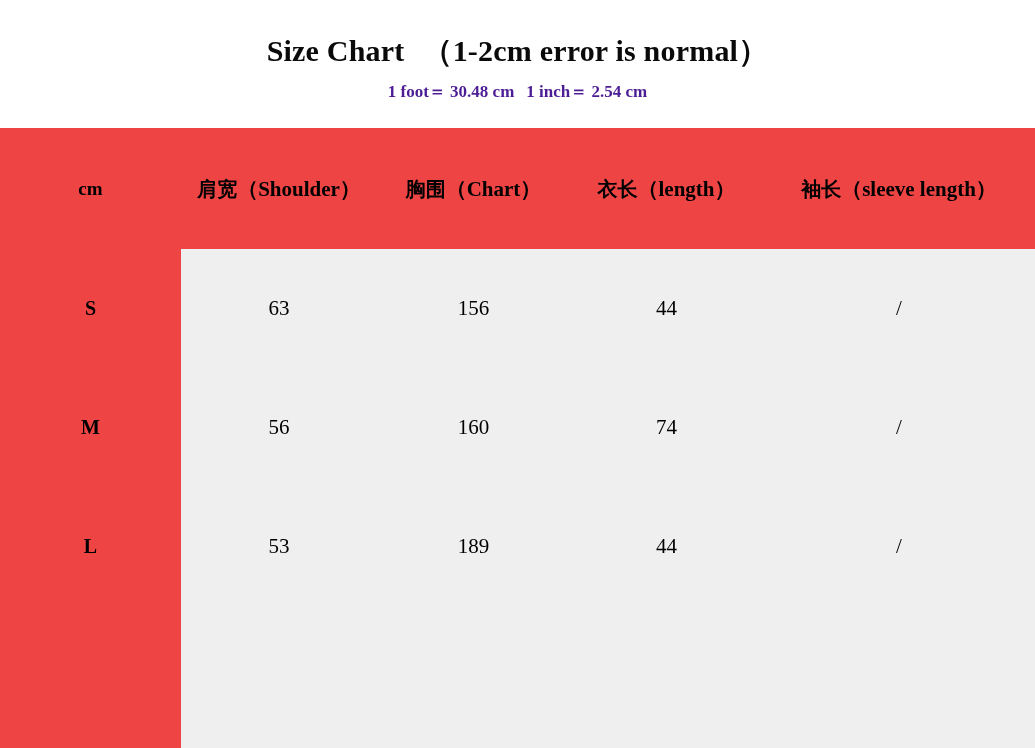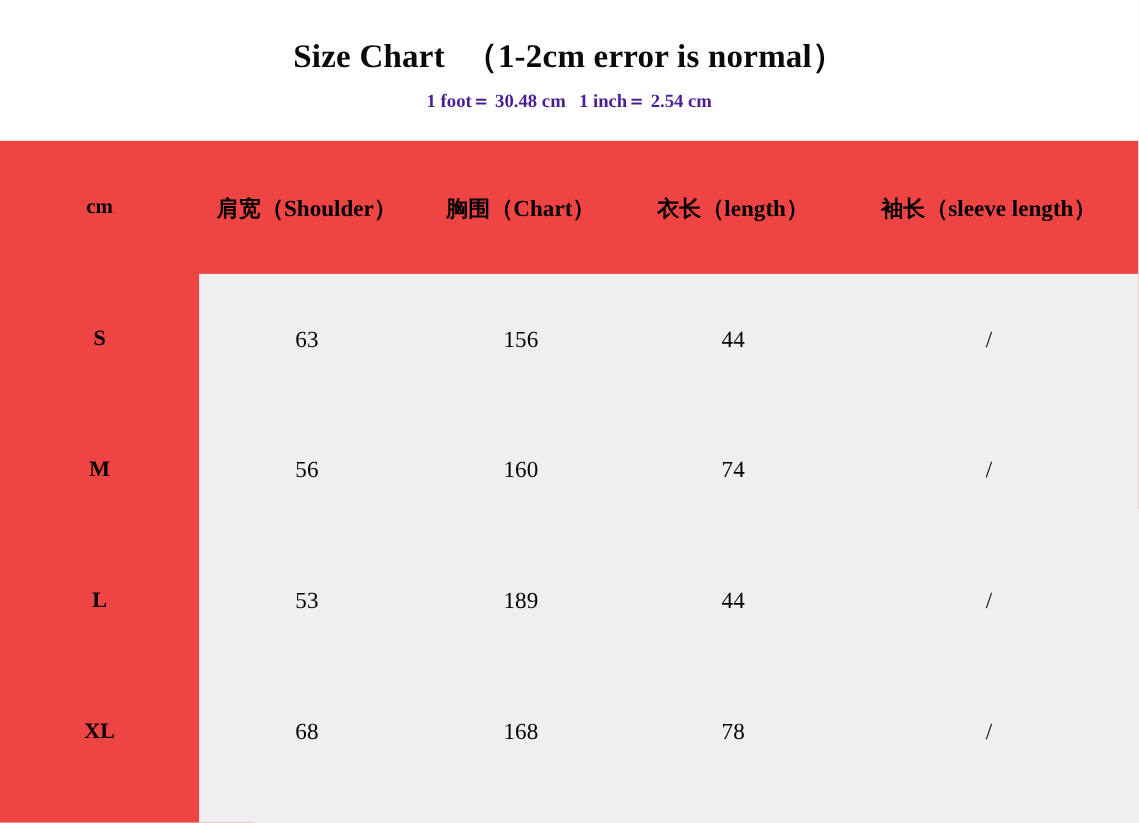--- a/index.html
+++ b/index.html
@@ -173,24 +173,17 @@
         </tr>
 
         <tr class="data-row">
           <td class="size-cell">L</td>
           <td>53</td>
           <td>189</td>
           <td>44</td>
           <td>/</td>
         </tr>
 
-        <tr class="data-row">
-          <td class="size-cell">XL</td>
-          <td>68</td>
-          <td>168</td>
-          <td>78</td>
-          <td>/</td>
-        </tr>
       </tbody>
     </table>
   </div>
 
 </div>
 
 </body></html>

